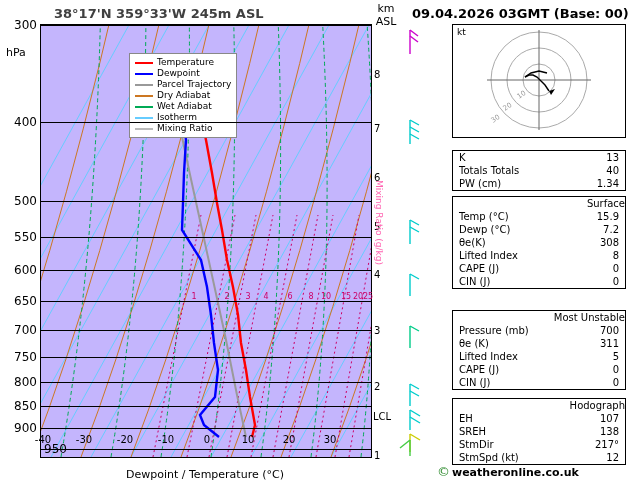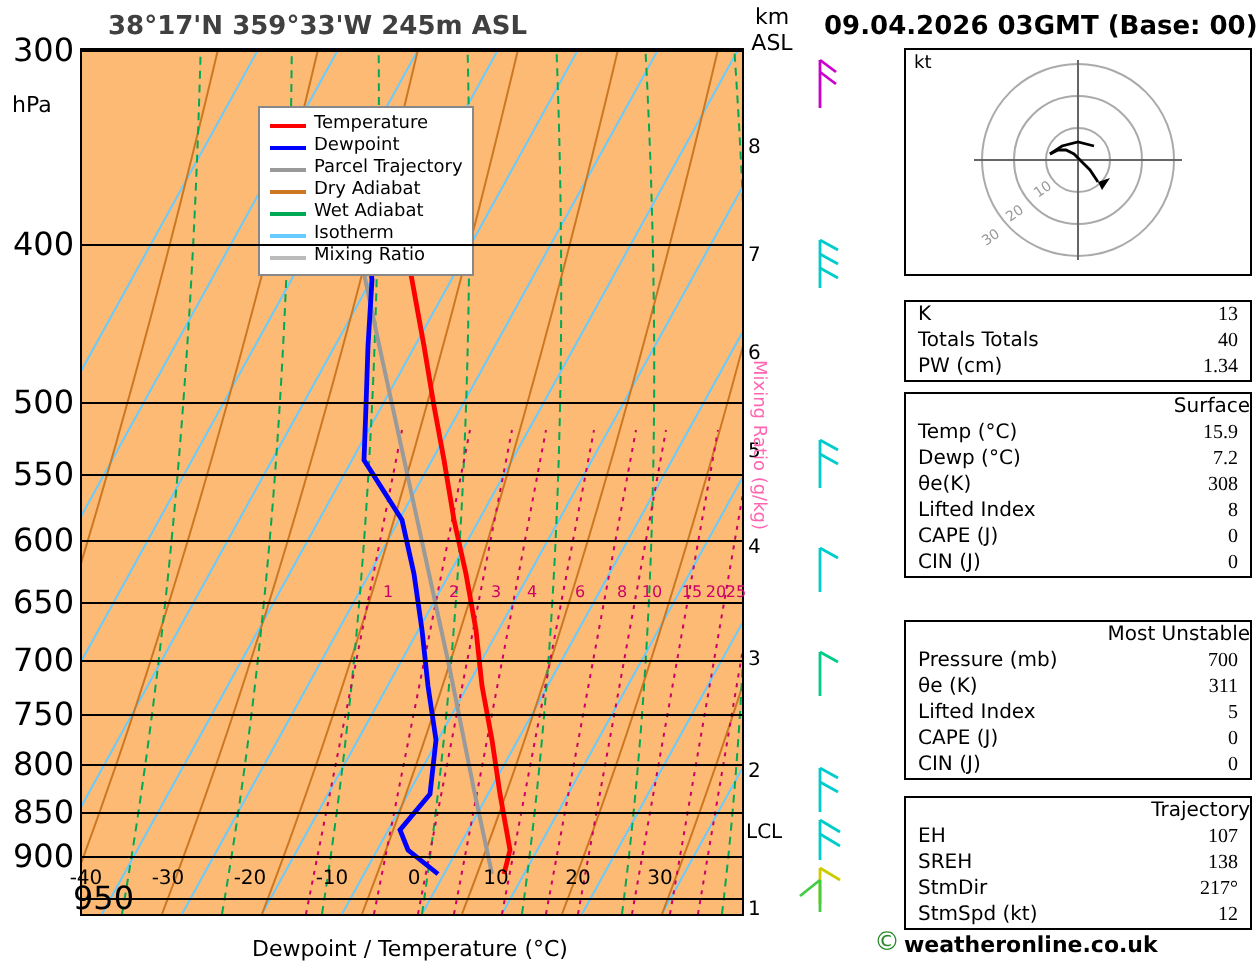--- a/index.html
+++ b/index.html
@@ -11,45 +11,45 @@
     overflow:hidden;
   }
   .abs{position:absolute;}
   
   #hpa-label{left:6px;top:2px;font-size:11px;color:#000;margin-top:44px;}
   #station-title{left:54px;top:6px;font-size:13px;font-weight:bold;color:#404040;}
   #km-label{left:374px;top:2px;font-size:11px;color:#000;text-align:center;width:24px;}
   #asl-label{left:372px;top:15px;font-size:11px;color:#000;text-align:center;width:28px;}
   #date-title{left:412px;top:6px;font-size:13px;font-weight:bold;color:#000;}
   
-  #plot{left:40px;top:24px;width:330px;height:432px;border:1px solid #000;background:#fdba74;}
+  #plot{left:40px;top:24px;width:330px;height:432px;border:1px solid #000;background:#c4b5fd;}
   #plot .inner{position:absolute;left:0;top:0;right:0;bottom:0;overflow:hidden;}
   .isobar{position:absolute;left:0;width:100%;height:1px;background:#000;}
-  .ytick{position:absolute;right:333px;font-size:16px;color:#000;transform:translateY(-50%);white-space:nowrap;margin-left:16px;}
+  .ytick{position:absolute;right:333px;font-size:12px;color:#000;transform:translateY(-50%);white-space:nowrap;margin-left:16px;}
   .xtick{position:absolute;top:434px;font-size:10px;color:#000;transform:translateX(-50%);white-space:nowrap;}
   .rtick{position:absolute;left:374px;font-size:10px;color:#000;transform:translateY(-50%);white-space:nowrap;}
   #xaxis-label{left:205px;top:468px;font-size:11px;color:#000;transform:translateX(-50%);}
   #mixing-axis-label{left:384px;top:180px;font-size:9px;color:#ff66b2;transform:rotate(90deg);transform-origin:0 0;white-space:nowrap;}
   
   #legend{left:88px;top:28px;background:#fff;border:1px solid #888;padding:3px 5px;font-size:9px;line-height:11px;color:#000;}
   #legend .row{display:flex;align-items:center;white-space:nowrap;}
   #legend .swatch{width:18px;height:0;border-top-width:2px;border-top-style:solid;margin-right:4px;}
   
   .mrnum{position:absolute;font-size:8px;color:#cc0066;transform:translate(-50%,-50%);}
   
   #lcl{left:373px;top:411px;font-size:10px;color:#000;}
   
   #hodo-box{left:452px;top:24px;width:172px;height:112px;border:1px solid #000;background:#fff;}
   #hodo-kt{left:4px;top:2px;font-size:9px;color:#000;position:absolute;}
   
   .tbl{position:absolute;left:452px;width:172px;border:1px solid #000;background:#fff;font-size:10px;color:#000;}
   .tbl .row{display:flex;justify-content:space-between;padding:0 6px;line-height:13px;}
   .tbl .center{text-align:right;line-height:13px;}
   .tbl .row span.k{white-space:nowrap;}
-  .tbl .row span.v{white-space:nowrap;font-family:Liberation Serif, serif;}
+  .tbl .row span.v{white-space:nowrap;}
   #tbl1{top:150px;}
   #tbl2{top:196px;}
   #tbl3{top:310px;}
   #tbl4{top:398px;}
   
   #footer{left:452px;top:466px;font-size:11px;font-weight:bold;color:#000;}
   #copy-c{left:437px;top:464px;font-size:13px;color:#2d8b2d;}
 </style>
 </head>
 <body>
@@ -347,21 +347,21 @@
       <span class="k">CAPE (J)</span>
       <span class="v">0</span>
     </div>
   <div class="row">
       <span class="k">CIN (J)</span>
       <span class="v">0</span>
     </div>
 </div>
 
 <div class="tbl" id="tbl4">
-  <div class="center">Trajectory</div>
+  <div class="center">Hodograph</div>
   <div class="row">
       <span class="k">EH</span>
       <span class="v">107</span>
     </div>
   <div class="row">
       <span class="k">SREH</span>
       <span class="v">138</span>
     </div>
   <div class="row">
       <span class="k">StmDir</span>

